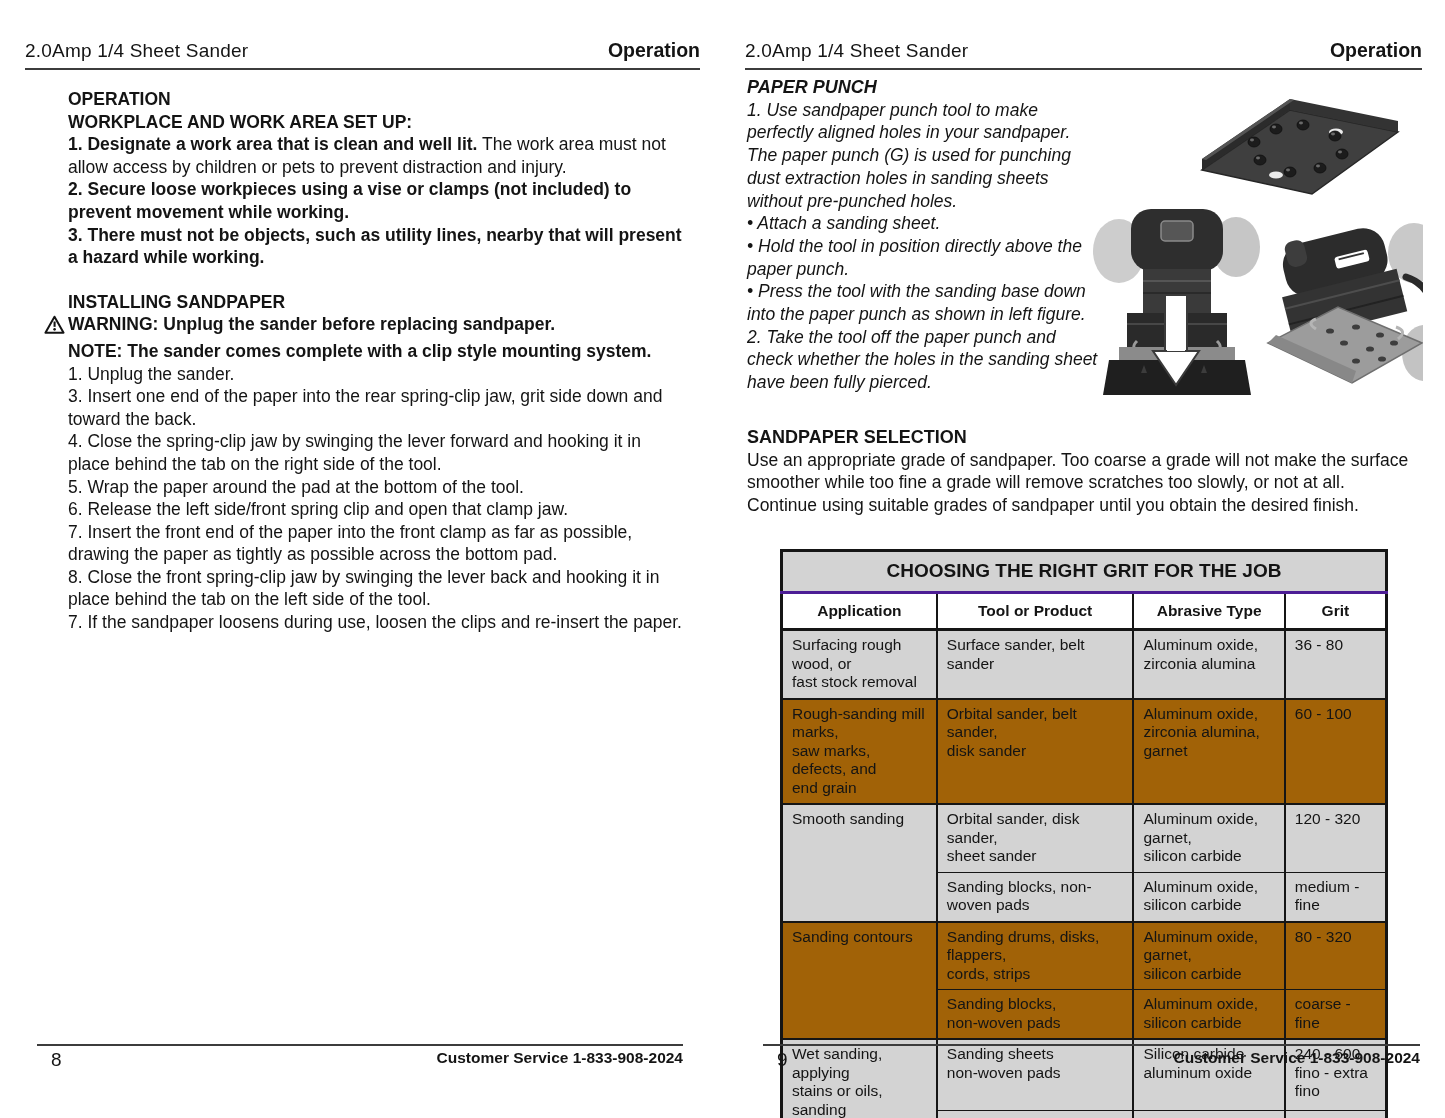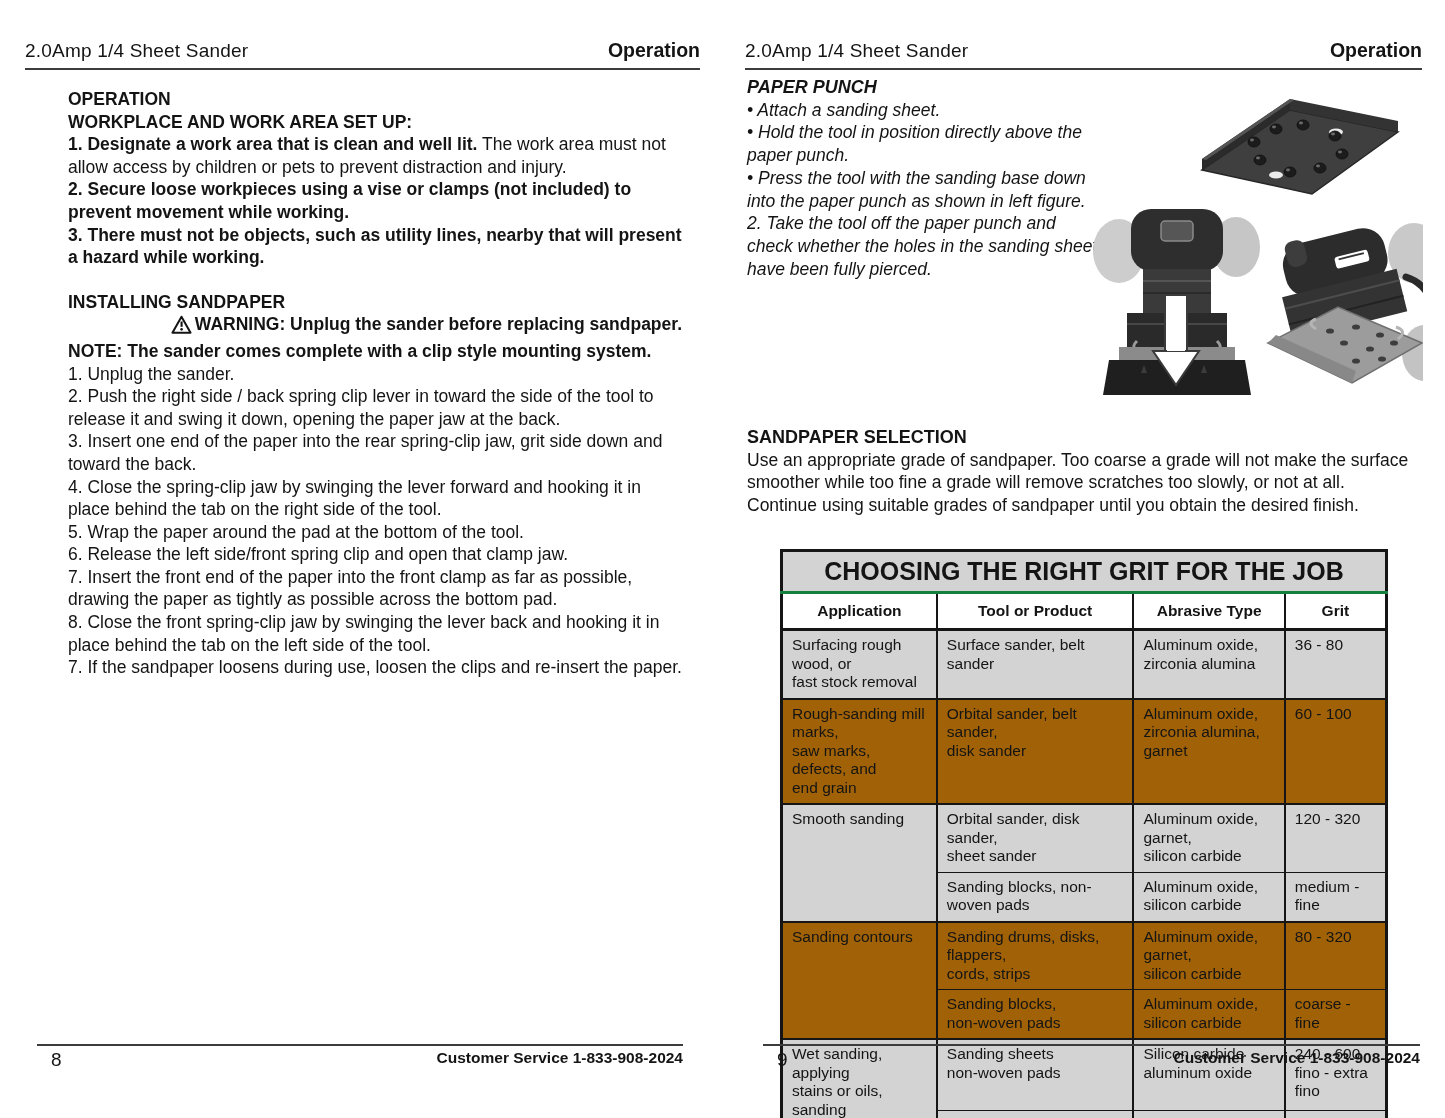--- a/index.html
+++ b/index.html
@@ -27,21 +27,21 @@
   .ftr-num{font-size:19px;padding-left:14px;}
   .ftr-service{font-size:15.5px;font-weight:bold;}
   
   .body-left{
     position:absolute;left:68px;top:88px;width:614px;
     font-size:17.5px;line-height:22.6px;
   }
   .body-left p{margin:0;}
   .b{font-weight:bold;}
   .spacer{height:22px;}
-  .warn-row{display:flex;margin-left:-24px;justify-content:flex-end;}
+  .warn-row{display:flex;margin-left:-24px;}
   .warn-ico{width:24px;flex:0 0 24px;padding-top:2px;}
   
   .pp-text{
     position:absolute;left:747px;top:76px;width:352px;
     font-size:17.5px;line-height:22.7px;
   }
   .pp-text p{margin:0;font-style:italic;}
   .sec-h{font-size:18px;font-weight:bold;}
   .ss-block{
     position:absolute;left:747px;top:426px;width:670px;
@@ -54,22 +54,22 @@
   table.grit{
     position:absolute;left:780px;top:549px;width:608px;
     border-collapse:collapse;border:3px solid #151515;
     font-size:15.5px;line-height:18.5px;color:#141414;
   }
   table.grit td{
     border-left:2px solid #151515;border-right:2px solid #151515;
     padding:5px 8px 6px 9px;vertical-align:top;white-space:pre-line;
   }
   tr.t-title td{
-    background:#d3d3d3;text-align:center;font-weight:bold;font-size:25px;
-    padding:10px 4px;border-bottom:3px solid #15803d;
+    background:#d3d3d3;text-align:center;font-weight:bold;font-size:19px;
+    padding:10px 4px;border-bottom:3px solid #4c1d95;
   }
   tr.t-head td{
     background:#ffffff;text-align:center;font-weight:bold;
     padding:8px 4px;border-bottom:3px solid #151515;
   }
   tr.major td{border-top:2.5px solid #151515;}
   tr.sub td{border-top:1px solid #151515;margin-top:12px;}
   tr.gray td{background:#d3d3d3;}
   tr.white td{background:#a16207;}
 </style>
@@ -98,21 +98,20 @@
         <svg width="21" height="19" viewBox="0 0 24 22">
             <path d="M12 2 L22.5 20.5 H1.5 Z" fill="none" stroke="#141414" stroke-width="2.3" stroke-linejoin="round"></path>
             <rect x="10.9" y="7.5" width="2.4" height="6.2" fill="#141414"></rect>
             <circle cx="12.1" cy="16.6" r="1.5" fill="#141414"></circle>
           </svg>
       </span>
       <span class="b">WARNING: Unplug the sander before replacing sandpaper.</span>
     </div>
     <p class="b">NOTE: The sander comes complete with a clip style mounting system.</p>
     <p>1. Unplug the sander.</p>
-    <p>2. Push the right side / back spring clip lever in toward the side of the tool to release it and swing it down, opening the paper jaw at the back.</p>
     <p>3. Insert one end of the paper into the rear spring-clip jaw, grit side down and toward the back.</p>
     <p>4. Close the spring-clip jaw by swinging the lever forward and hooking it in place behind the tab on the right side of the tool.</p>
     <p>5. Wrap the paper around the pad at the bottom of the tool.</p>
     <p>6. Release the left side/front spring clip and open that clamp jaw.</p>
     <p>7. Insert the front end of the paper into the front clamp as far as possible, drawing the paper as tightly as possible across the bottom pad.</p>
     <p>8. Close the front spring-clip jaw by swinging the lever back and hooking it in place behind the tab on the left side of the tool.</p>
     <p>7. If the sandpaper loosens during use, loosen the clips and re-insert the paper.</p>
   </div>
 
   <div class="page-footer ftr-left">
@@ -120,20 +119,21 @@
     <span class="ftr-service">Customer Service 1-833-908-2024</span>
   </div>
 
   <div class="page-header hdr-right">
     <span class="hdr-title">2.0Amp 1/4 Sheet Sander</span>
     <span class="hdr-section">Operation</span>
   </div>
 
   <div class="pp-text">
     <p class="sec-h">PAPER PUNCH</p>
+    <p>1. Use sandpaper punch tool to make perfectly aligned holes in your sandpaper. The paper punch (G) is used for punching dust extraction holes in sanding sheets without pre-punched holes.</p>
     <p>• Attach a sanding sheet.</p>
     <p>• Hold the tool in position directly above the paper punch.</p>
     <p>• Press the tool with the sanding base down into the paper punch as shown in left figure.</p>
     <p>2. Take the tool off the paper punch and check whether the holes in the sanding sheet have been fully pierced.</p>
   </div>
 
   <div class="img-abs" style="left:1190px;top:80px;width:215px;height:128px;">
     <svg width="215" height="128" viewBox="0 0 215 128">
       <polygon points="12,90 122,114 208,52 100,30" fill="#3f3f3f" stroke="#262626" stroke-width="1.5"></polygon>
       <polygon points="12,90 12,79 100,19 100,30" fill="#2b2b2b"></polygon>

